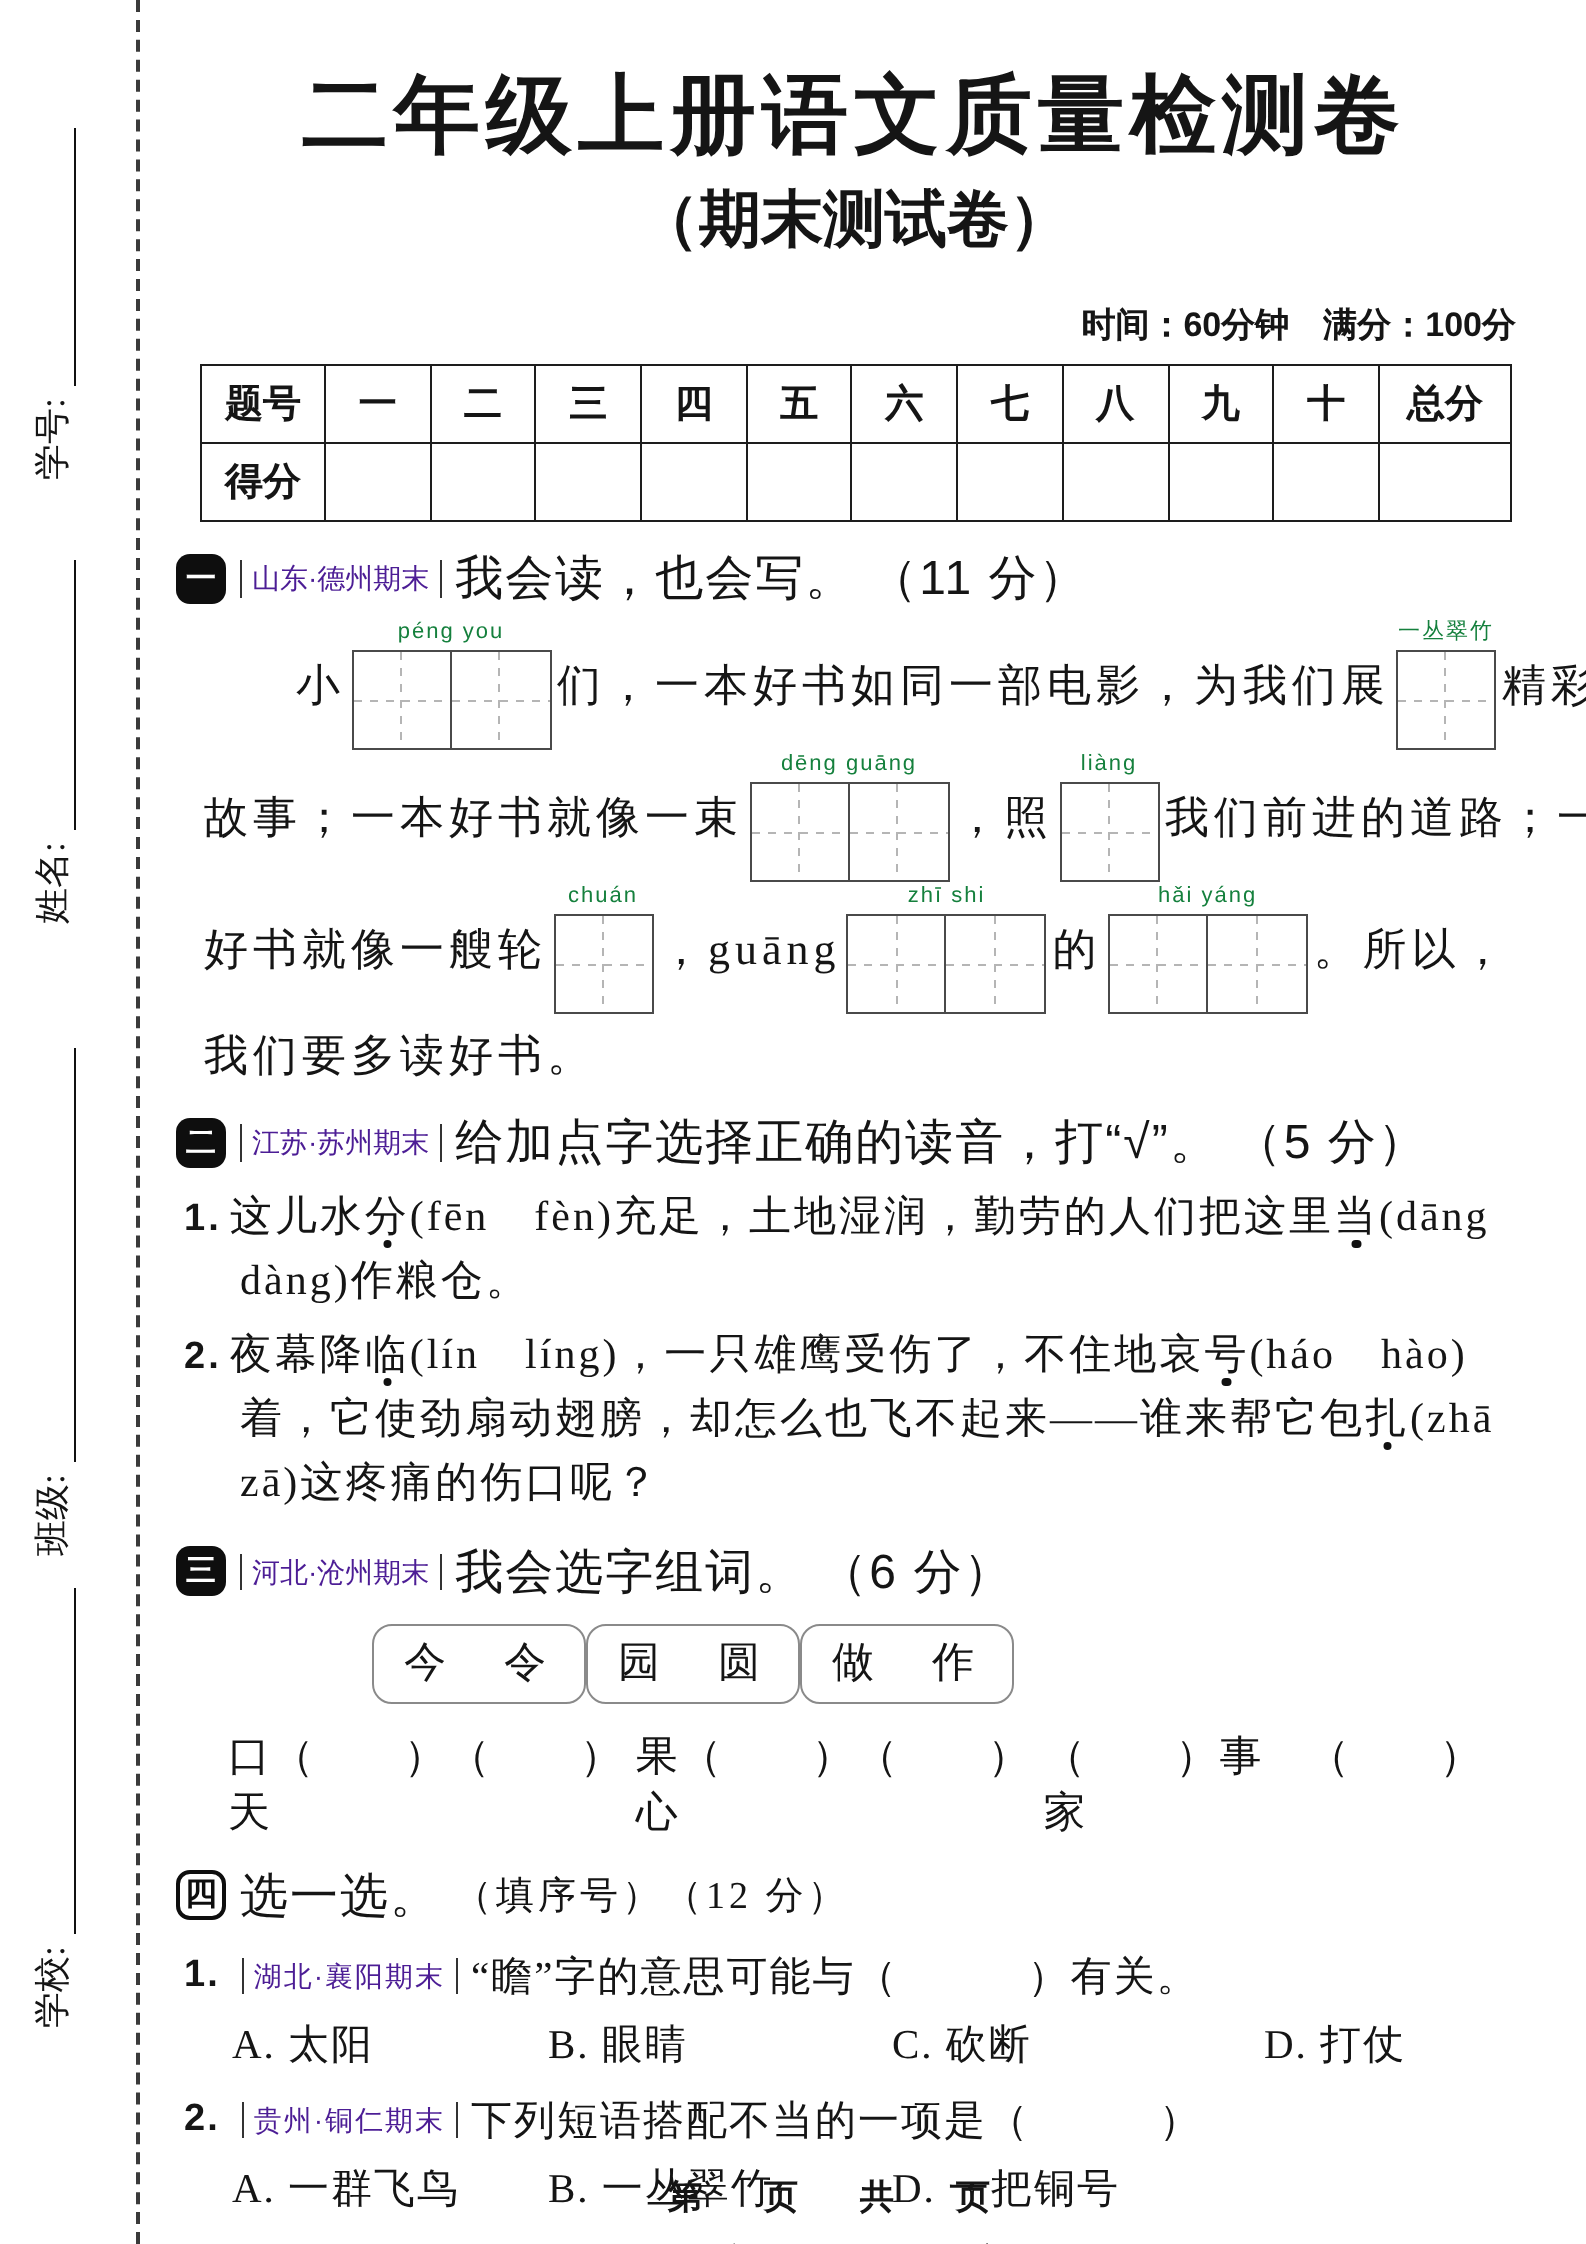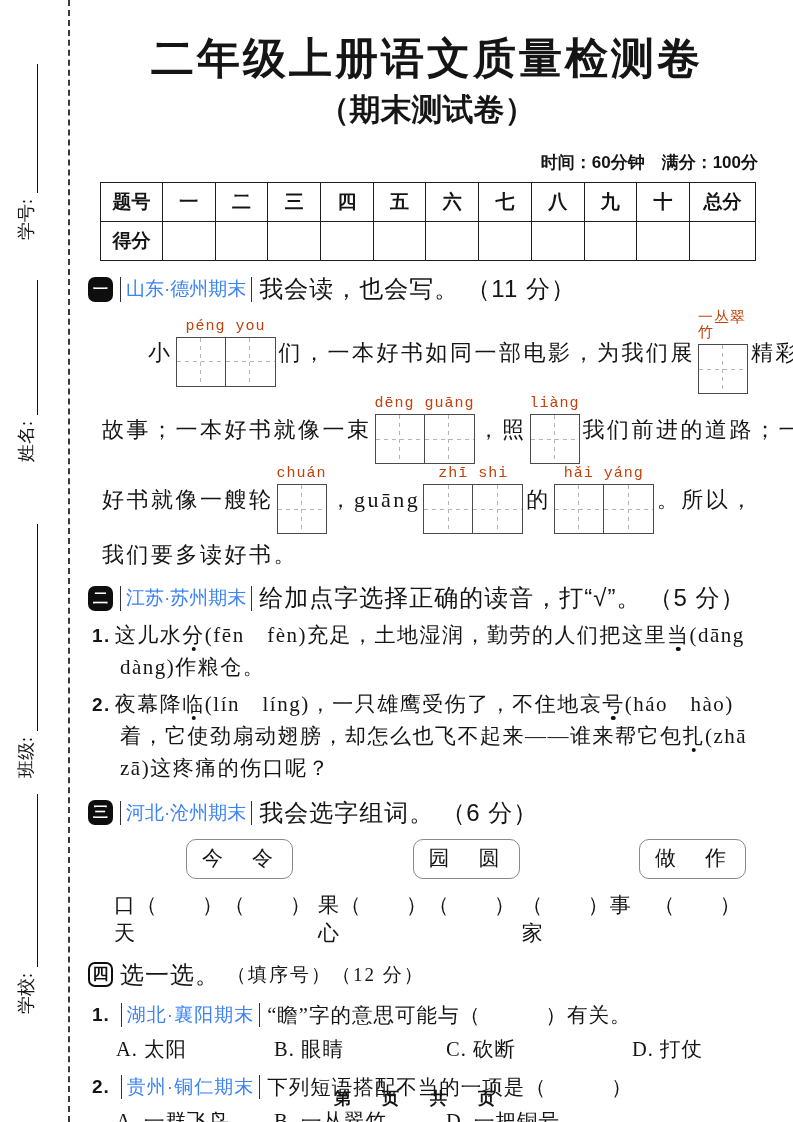--- a/index.html
+++ b/index.html
@@ -38,35 +38,35 @@
   }
   
   .sec{display:flex;align-items:center;gap:7px;margin:12px 0 6px 0;}
   .badge{
     width:25px;height:25px;border-radius:7px;background:#0e0e0e;color:#fff;flex:0 0 auto;
     display:flex;align-items:center;justify-content:center;
     font-family:"Liberation Sans","DejaVu Sans",sans-serif;font-weight:bold;font-size:15px;
   }
   .badge.outline{background:#fff;border:2.3px solid #0e0e0e;color:#0e0e0e;width:21px;height:21px;font-size:16px;}
   .src{
-    font-family:"Liberation Sans","DejaVu Sans",sans-serif;font-size:19px;color:#3b82f6;
+    font-family:"Liberation Sans","DejaVu Sans",sans-serif;font-size:14px;color:#4c1d95;
     border-left:1.4px solid #333;border-right:1.4px solid #333;padding:1px 5px;line-height:1.2;
   }
   .sec-title,.sec-points{
     font-family:"Liberation Sans","DejaVu Sans",sans-serif;font-weight:normal;font-size:24px;letter-spacing:1px;
   }
   .sec-sub{font-size:19px;letter-spacing:2px;}
   
   .wline{display:flex;align-items:center;font-size:22px;letter-spacing:2.5px;margin:0 0 2px 14px;}
   .wline.indent{margin-left:60px;}
   .wline .t{white-space:nowrap;}
   .boxgroup{display:flex;flex-direction:column;align-items:center;margin:0 3px;}
   .pinyin{
-    font-family:Liberation Mono, monospace;font-size:15px;line-height:1;
-    margin-bottom:3px;letter-spacing:1px;color:#c2410c;
+    font-family:Liberation Sans, sans-serif;font-size:11px;line-height:1;
+    margin-bottom:3px;letter-spacing:1px;color:#15803d;
   }
   .cells{display:flex;}
   .cellbox{
     width:50px;height:50px;box-sizing:border-box;border:1.4px solid #4a4a4a;
     background:
       repeating-linear-gradient(to bottom,#b5b5b5 0 4px,transparent 4px 8px) center/1.2px 100% no-repeat,
       repeating-linear-gradient(to right,#b5b5b5 0 4px,transparent 4px 8px) center/100% 1.2px no-repeat;
   }
   .cellbox + .cellbox{border-left:none;}
   .plainline{font-size:22px;letter-spacing:2.5px;margin:6px 0 4px 14px;}
@@ -75,21 +75,21 @@
     font-size:21px;letter-spacing:1.5px;line-height:1.52;
     margin:5px 0 5px 4px;padding-left:28px;text-indent:-28px;
   }
   .qnum{font-family:"Liberation Sans","DejaVu Sans",sans-serif;font-weight:bold;font-size:19px;padding-right:4px;}
   .dot{position:relative;}
   .dot::after{
     content:"";position:absolute;left:50%;transform:translateX(-50%);bottom:-4px;
     width:4.5px;height:4.5px;border-radius:50%;background:#111;
   }
   
-  .pairs{display:flex;justify-content:space-between;margin:10px 20px 12px 98px;}
+  .pairs{display:flex;justify-content:flex-start;margin:10px 20px 12px 98px;}
   .pairbox{
     border:1.5px solid #8a8a8a;border-radius:10px;padding:4px 15px 6px 15px;
     font-size:21px;letter-spacing:4px;white-space:nowrap;
   }
   .fill-line{display:flex;justify-content:space-between;font-size:21px;margin:2px 20px 2px 26px;letter-spacing:1px;}
   
   .q4{display:flex;align-items:center;gap:7px;margin:10px 0 6px 4px;font-size:20.5px;letter-spacing:1px;}
   .opts{
     display:grid;grid-template-columns:158px 172px 186px 1fr;
     margin:2px 0 6px 28px;font-size:20.5px;letter-spacing:1px;

